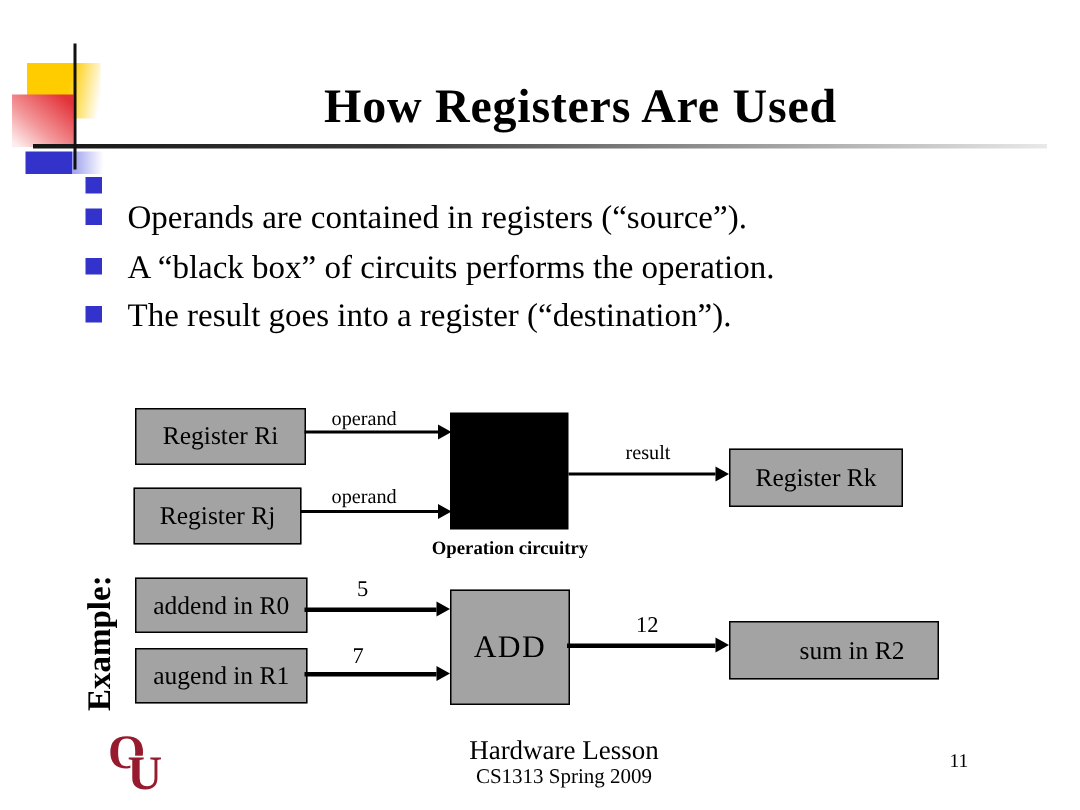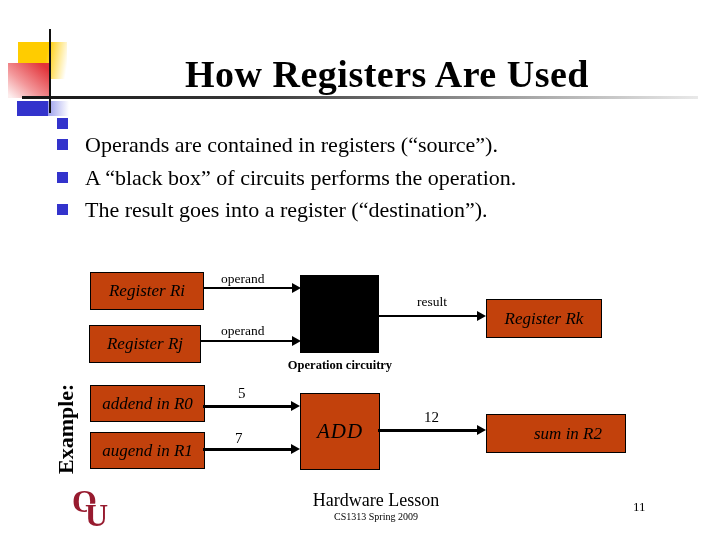--- a/index.html
+++ b/index.html
@@ -15,44 +15,44 @@
   .deco-red{left:8px;top:63px;width:41px;height:35px;
     background:linear-gradient(to bottom left,#e23339 10%,#f3989b 60%,#fdeeee 95%);}
   .deco-blue{left:17px;top:101px;width:31px;height:15px;background:#3333cc;}
   .deco-blue-fade{left:48px;top:101px;width:21px;height:15px;
     background:linear-gradient(to right,rgba(90,95,225,.6),rgba(90,95,225,0));}
   .deco-vline{left:49px;top:29px;width:2px;height:84px;background:#111;}
   .title-rule{left:22px;top:96px;width:676px;height:3px;
     background:linear-gradient(to right,#151515,#3a3a3a 35%,#9a9a9a 70%,#e9e9e9 100%);}
   
   .title{left:60px;top:52px;right:6px;text-align:center;
-    font-size:38px;font-weight:bold;letter-spacing:.5px;}
+    font-size:32px;font-weight:bold;letter-spacing:.5px;}
   
   .bullets{left:57px;top:108px;width:580px;}
   .bullet-row{display:flex;align-items:flex-start;}
   .bullet-sq{flex:0 0 11px;width:11px;height:11px;background:#3333cc;margin:10px 17px 0 0;}
   .bullet-text{font-size:22px;line-height:32.5px;width:515px;}
   
-  .dbox{border:1.5px solid #000;background:#c2410c;display:flex;
-    align-items:center;justify-content:center;font-size:17px;white-space:nowrap;font-style:italic;}
+  .dbox{border:1.5px solid #000;background:#a3a3a3;display:flex;
+    align-items:center;justify-content:center;font-size:17px;white-space:nowrap;}
   .blackbox{background:#000;}
   .small-label{font-size:13.5px;}
   .num-label{font-size:15px;}
   .opcirc{font-size:12.5px;font-weight:bold;text-align:center;}
   .arrow{height:2px;background:#000;}
   .arrow::after{content:"";position:absolute;right:-9px;top:-4.5px;width:0;height:0;
     border-left:9px solid #000;border-top:5.5px solid transparent;border-bottom:5.5px solid transparent;}
   .thick{height:3px;}
   .thick::after{top:-4px;}
   .example-heading{font-size:22px;font-weight:bold;
     writing-mode:vertical-rl;transform:rotate(180deg);}
   
   .footer-center{left:276px;top:490px;width:200px;text-align:center;}
   .footer-line1{font-size:18px;}
-  .footer-line2{font-size:10px;}
+  .footer-line2{font-size:14px;}
   .page-num{left:633px;top:499px;font-size:13px;}
   .logo-text{font-family:"Liberation Serif",serif;font-weight:bold;
     paint-order:stroke;stroke:#ffffff;stroke-width:2.5px;fill:#971b2f;}
 </style>
 </head>
 <body>
 
 <div class="slide">
 
   <div class="abs deco-yellow"></div>

